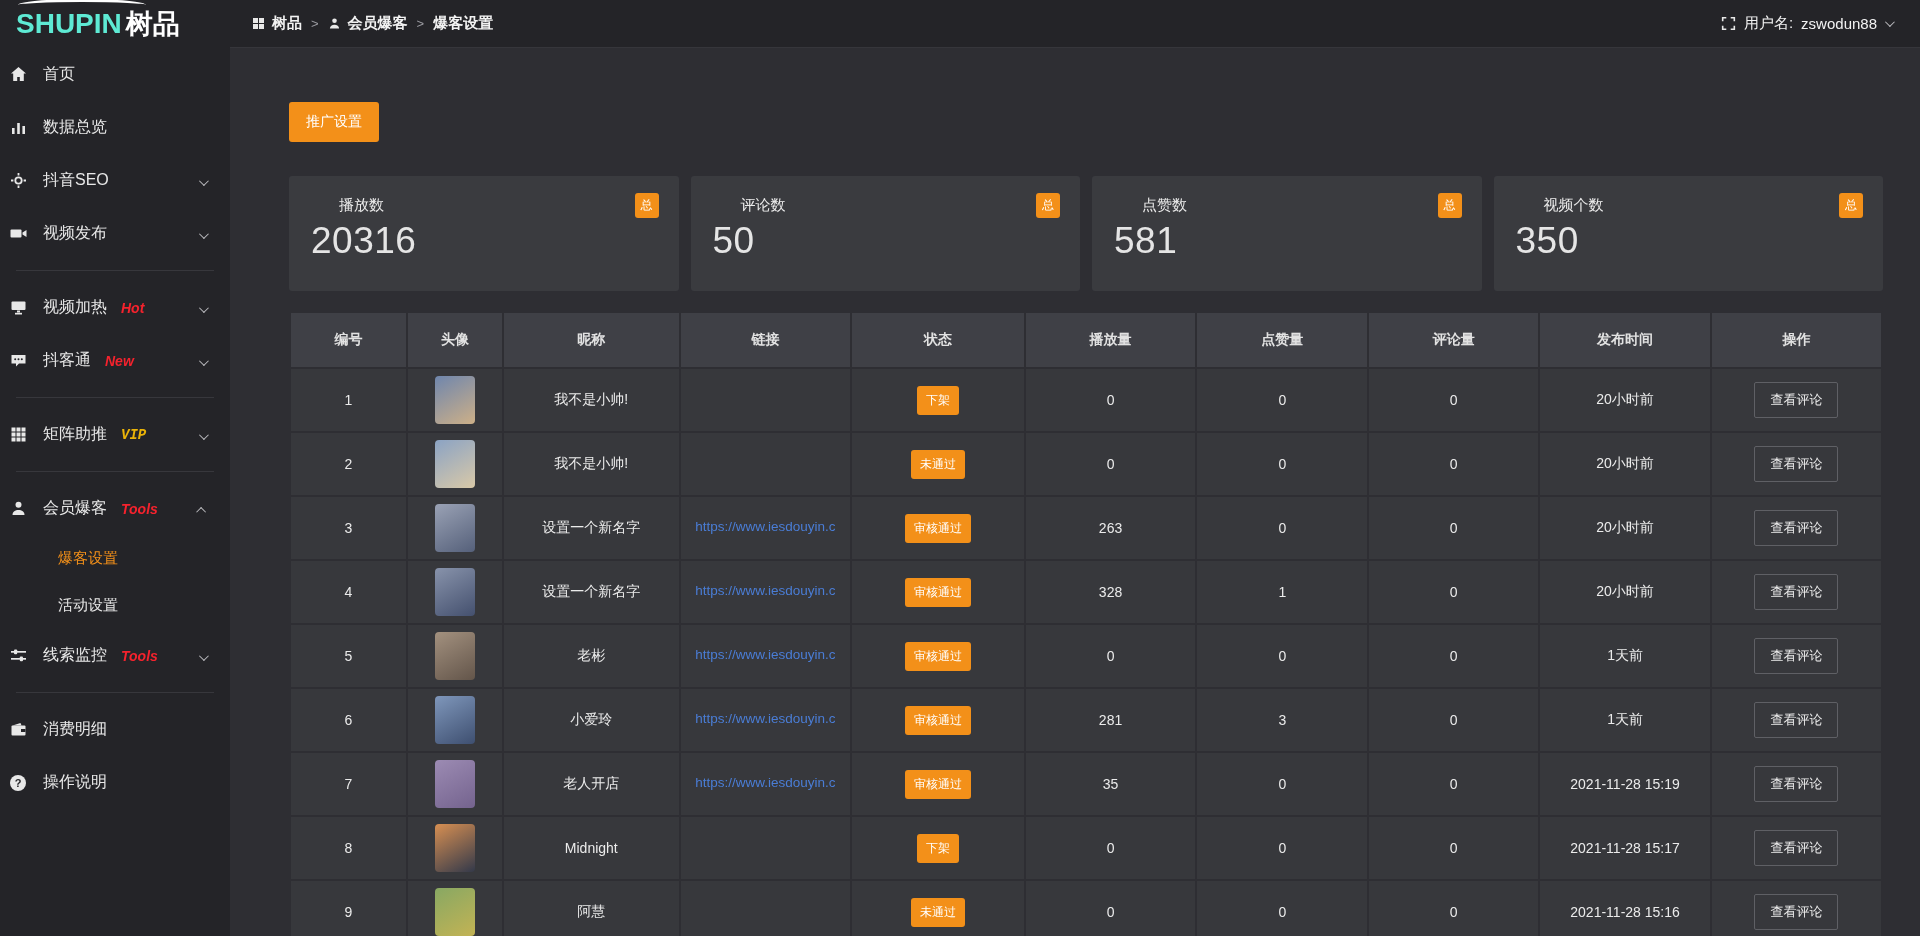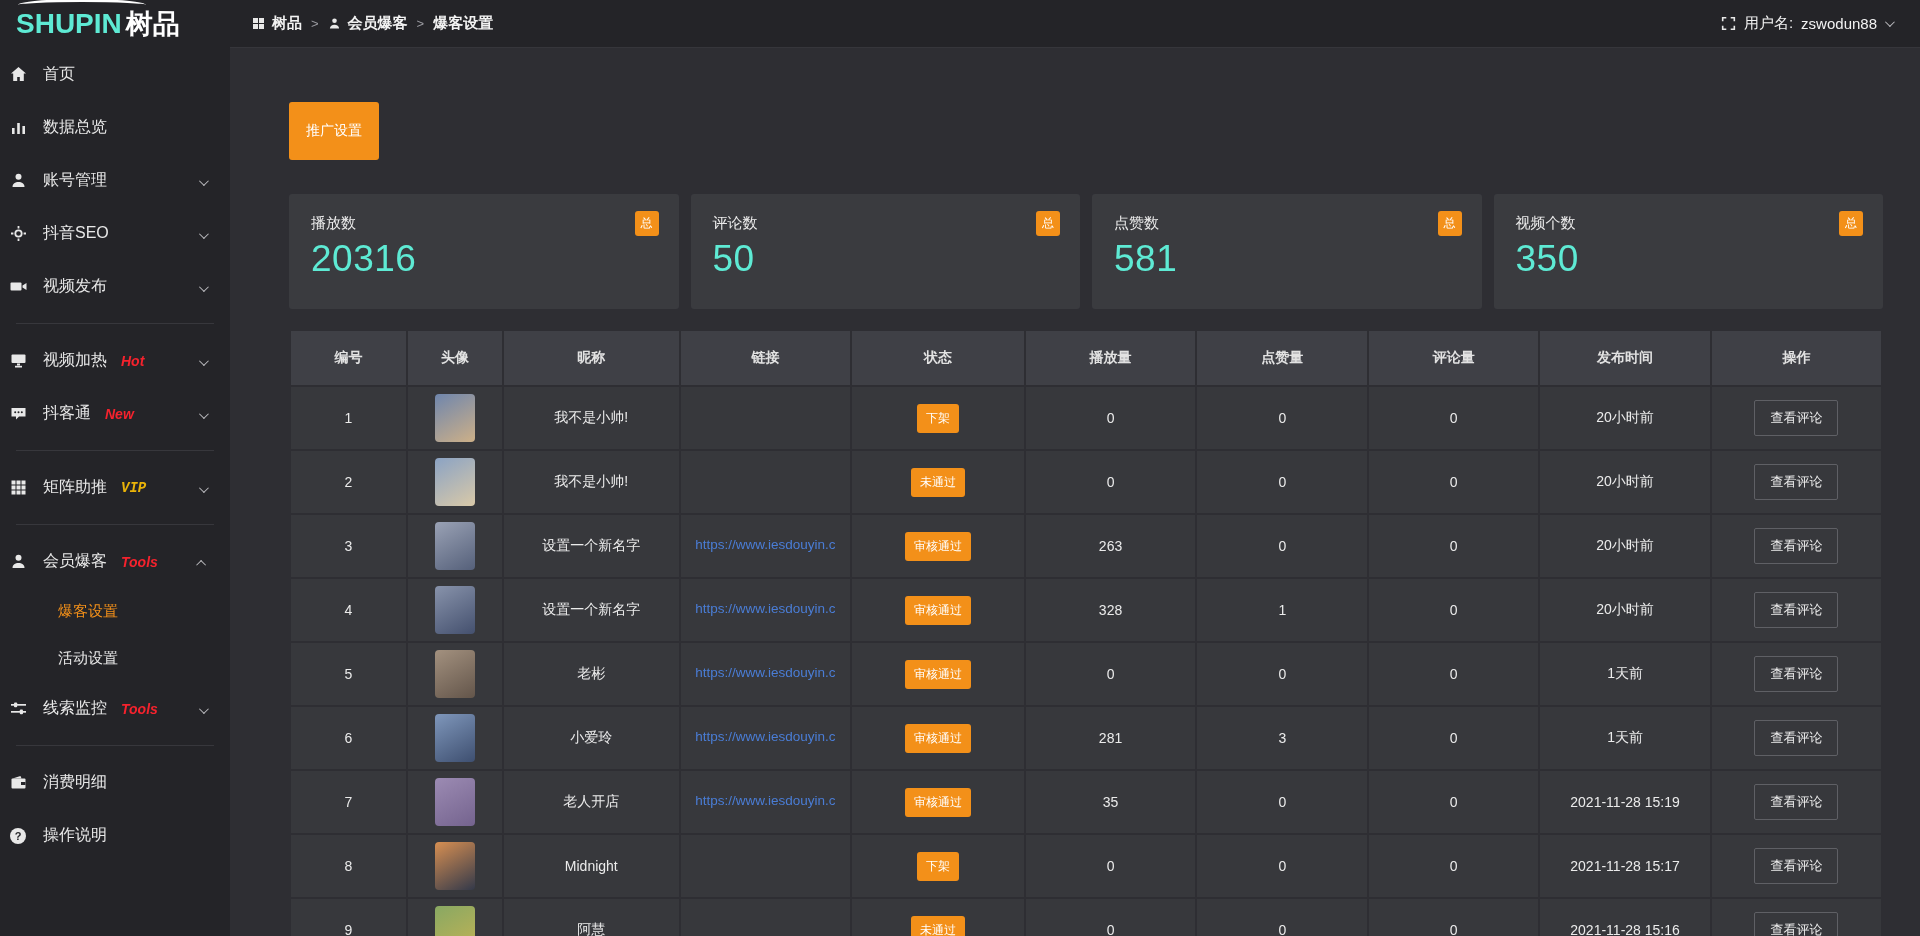--- a/index.html
+++ b/index.html
@@ -68,31 +68,31 @@
   .fs-icon svg { fill:#e8e8e8; }
   .user-box { display:flex; align-items:center; gap:8px; font-size:15px; color:#f2f2f2; cursor:pointer; }
 
   
   .main {
     position:absolute; left:230px; top:48px; right:0; bottom:0;
     padding:54px 37px 0 59px; background:#2e2e33;
   }
   .promo-btn {
     background:#f39019; color:#fff; border:none; border-radius:3px;
-    font-size:14px; padding:20px 17px; cursor:pointer;
+    font-size:14px; padding:11px 17px; cursor:pointer;
     font-family:"Liberation Sans", sans-serif;
   }
 
   .stats { display:flex; gap:12px; margin-top:34px; }
   .stat-card {
     flex:1; height:115px; background:#3a3b3f; border-radius:3px;
     padding:20px 22px; position:relative;
   }
-  .stat-label { font-size:15px; color:#ececec; }
-  .stat-value { font-size:37px; font-weight:300; color:#5eead4; margin-top:5px; letter-spacing:0.5px; }
+  .stat-label { font-size:15px; color:#ececec;margin-left:28px; }
+  .stat-value { font-size:37px; font-weight:300; color:#e5e5e5; margin-top:5px; letter-spacing:0.5px; }
   .stat-badge {
     position:absolute; top:17px; right:20px; background:#f39019; color:#fff;
     font-size:12px; padding:4px 6px; border-radius:3px;
   }
 
   .table-wrap { margin-top:20px; }
   table { width:100%; border-collapse:separate; border-spacing:2px; table-layout:fixed; }
   th {
     background:#3f4046; height:54px; font-size:14px; font-weight:bold;
     color:#e2e2e2; text-align:center;
@@ -141,30 +141,20 @@
 
     <div class="side-item">
       <span class="si-icon">
         <svg width="17" height="17" viewBox="0 0 17 17">
             <path d="M2 9h2.6v6H2zM7.2 4h2.6v11H7.2zM12.4 7H15v8h-2.6z"></path>
           </svg>
       </span>
       <span class="si-label">数据总览</span>
     </div>
 
-    <div class="side-item">
-      <span class="si-icon">
-        <svg width="17" height="17" viewBox="0 0 17 17">
-            <circle cx="8.5" cy="4.8" r="3"></circle>
-            <path d="M2.5 15c0-3.2 2.7-5 6-5s6 1.8 6 5z"></path>
-          </svg>
-      </span>
-      <span class="si-label">账号管理</span>
-      <span class="si-chev"><i class="chev"></i></span>
-    </div>
 
     <div class="side-item">
       <span class="si-icon">
         <svg width="17" height="17" viewBox="0 0 17 17">
             <circle cx="8.5" cy="8.5" r="3.2" fill="none" stroke="#e8e8e8" stroke-width="1.8"></circle>
             <path d="M7.6 1h1.8v2.4H7.6zM7.6 13.6h1.8V16H7.6zM1 7.6h2.4v1.8H1zM13.6 7.6H16v1.8h-2.4z"></path>
           </svg>
       </span>
       <span class="si-label">抖音SEO</span>
       <span class="si-chev"><i class="chev"></i></span>

